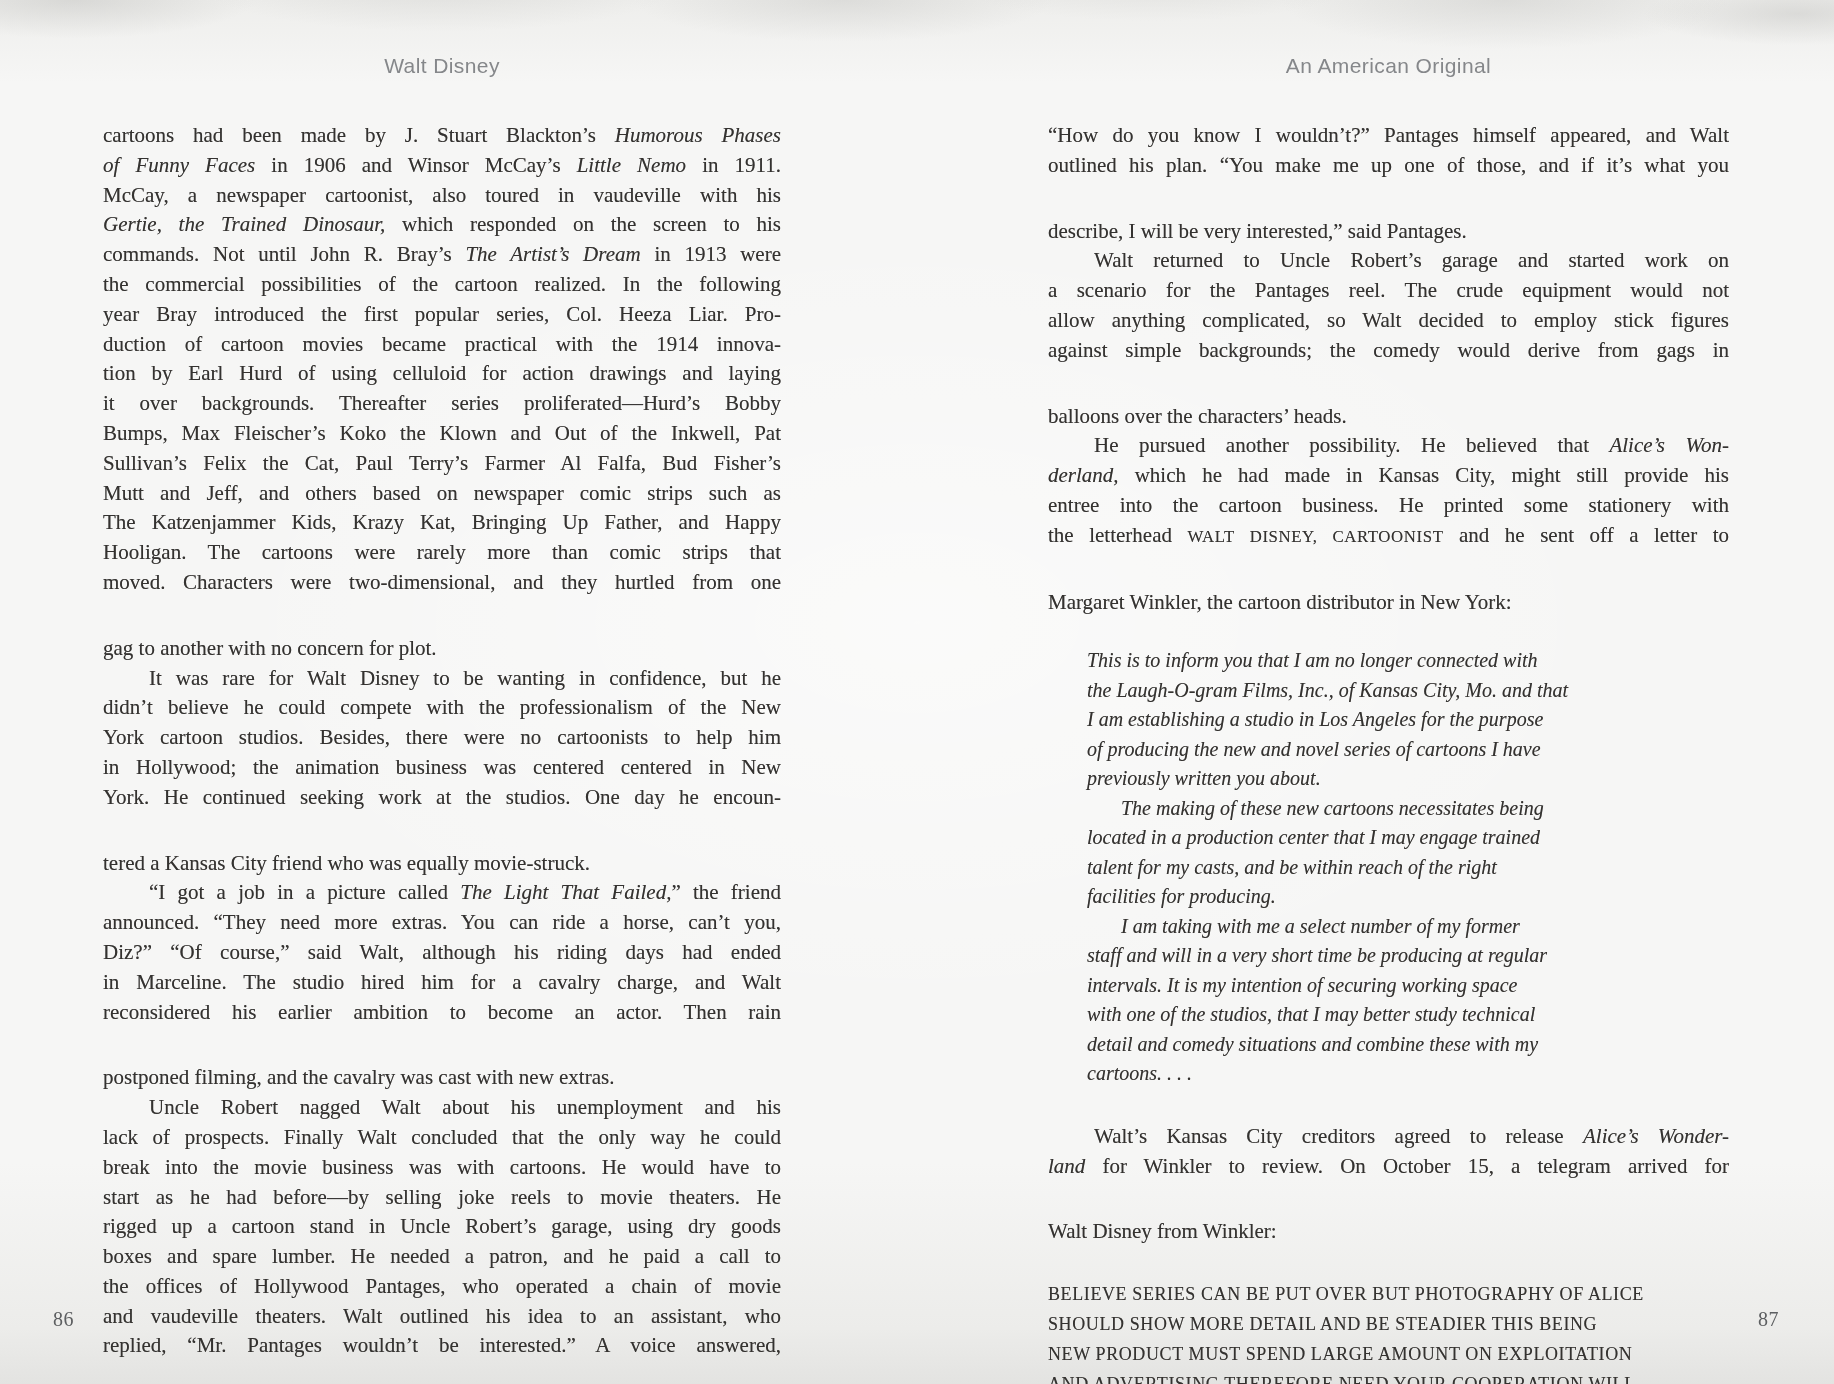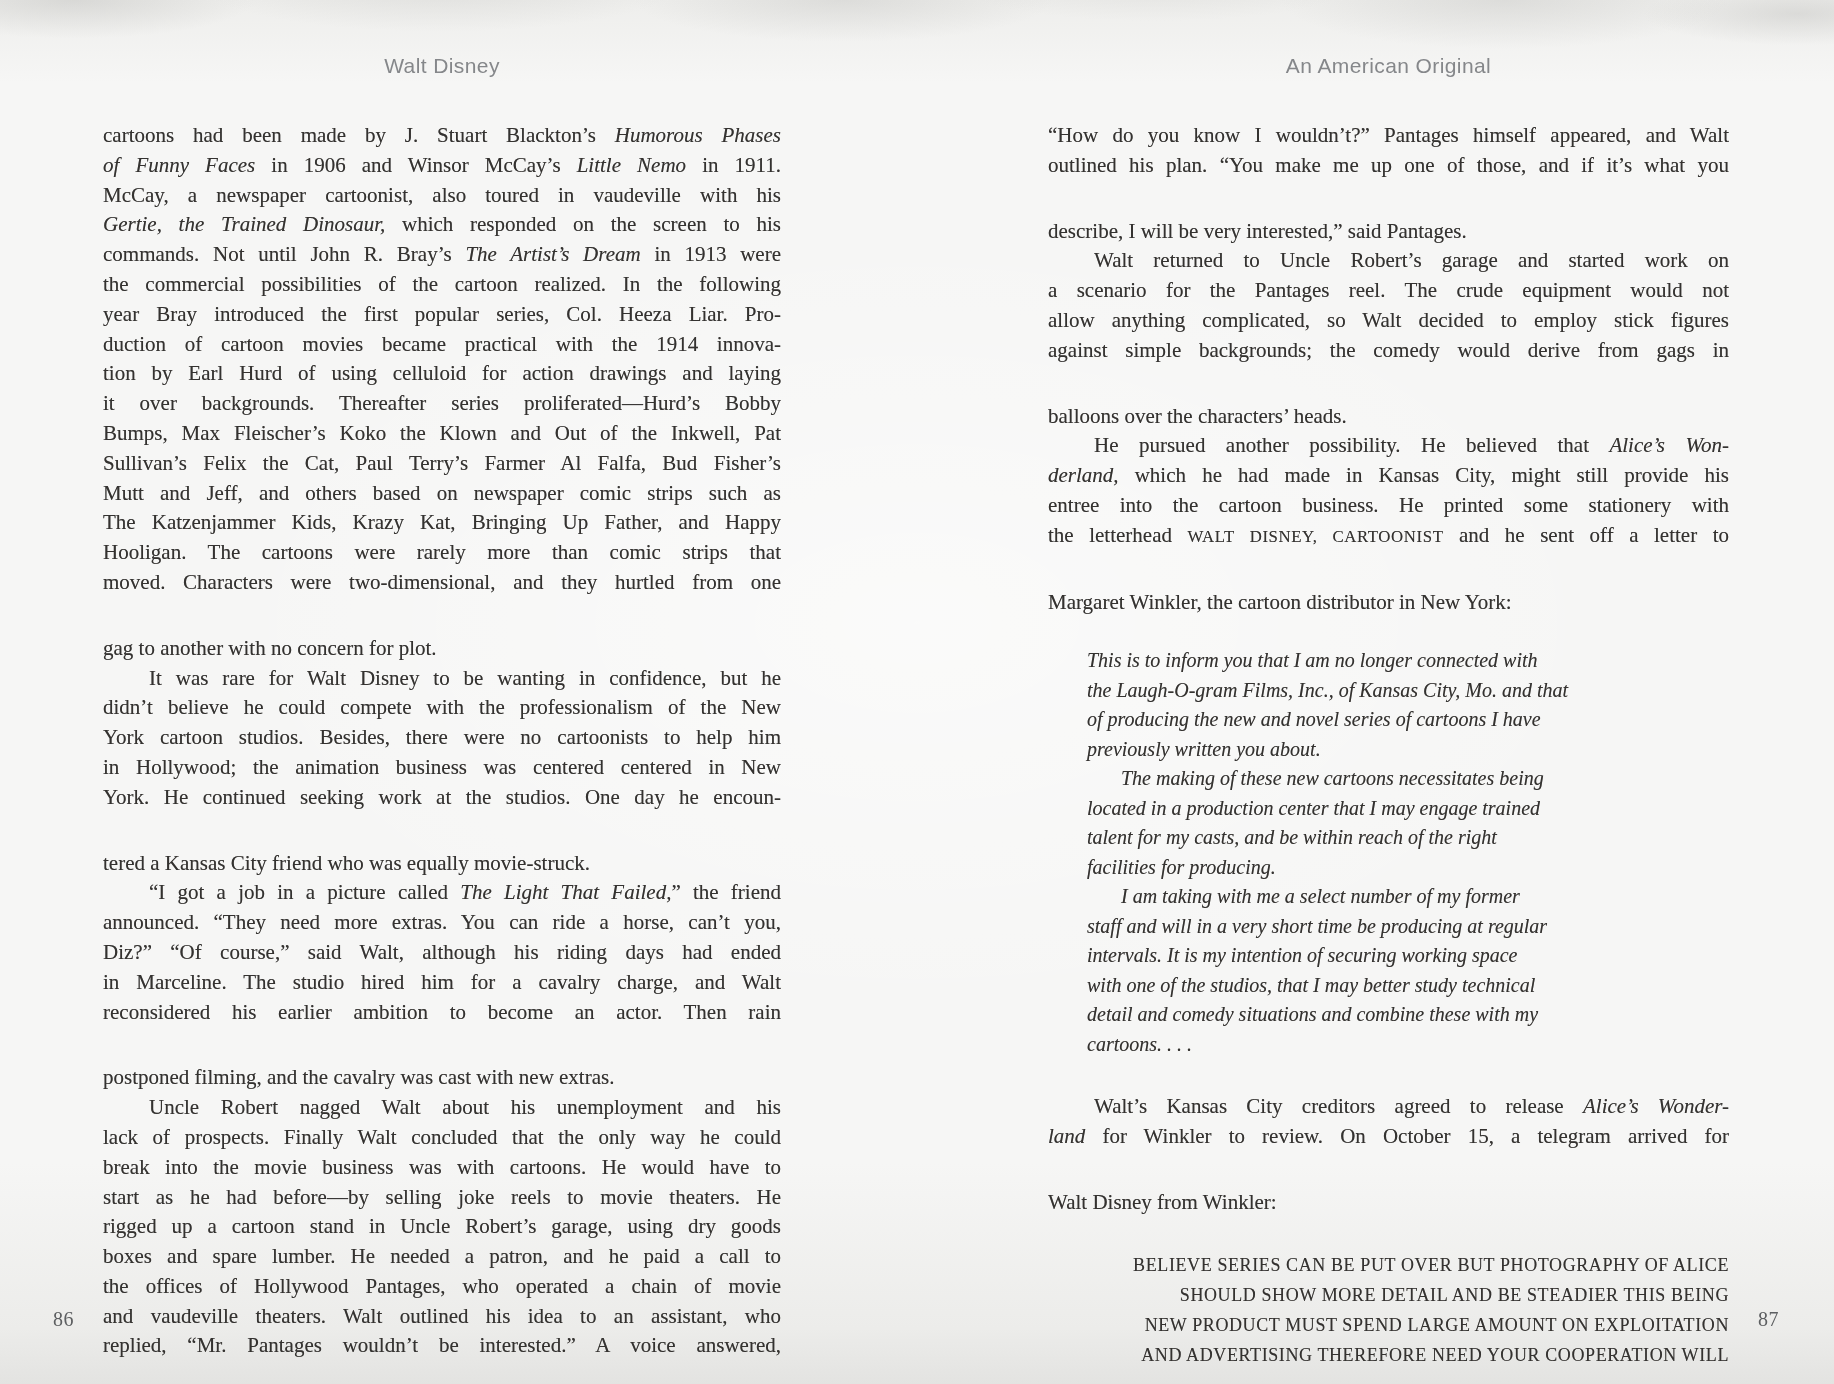--- a/index.html
+++ b/index.html
@@ -35,21 +35,21 @@
   i{font-style:italic;}
   .sc{font-size:.8em;letter-spacing:.6px;}
   .letter{
     font-style:italic;font-size:20px;line-height:29.5px;
     margin:29px 64px 0 39px;
   }
   .lln{text-align:left;text-shadow:0 0 .5px rgba(52,50,48,.4);font-style:italic;}
   .lln.ind2{padding-left:34px;}
   .para-after-letter{margin-top:33px;}
   .telegram{margin-top:32px;font-size:18px;line-height:30px;letter-spacing:.6px;}
-  .tln{text-align:right;text-shadow:0 0 .5px rgba(52,50,48,.4);}
+  .tln{text-align:left;text-shadow:0 0 .5px rgba(52,50,48,.4);}
   .page-number{
     position:absolute;top:1308px;
     font-size:20px;color:#5d5f61;letter-spacing:.5px;
   }
   .pn-l{left:-50px;}
   .pn-r{right:-50px;}
 </style>
 </head>
 <body>
 
@@ -126,20 +126,21 @@
         <div class="para">
           <div class="ln ind">He pursued another possibility. He believed that <i>Alice’s Won-</i></div>
           <div class="ln"><i>derland,</i> which he had made in Kansas City, might still provide his</div>
           <div class="ln">entree into the cartoon business. He printed some stationery with</div>
           <div class="ln">the letterhead <span class="sc">WALT DISNEY, CARTOONIST</span> and he sent off a letter to</div>
           <div class="ln end">Margaret Winkler, the cartoon distributor in New York:</div>
         </div>
         <div class="letter">
           <div class="lln">This is to inform you that I am no longer connected with</div>
           <div class="lln">the Laugh-O-gram Films, Inc., of Kansas City, Mo. and that</div>
+          <div class="lln">I am establishing a studio in Los Angeles for the purpose</div>
           <div class="lln">of producing the new and novel series of cartoons I have</div>
           <div class="lln">previously written you about.</div>
           <div class="lln ind2">The making of these new cartoons necessitates being</div>
           <div class="lln">located in a production center that I may engage trained</div>
           <div class="lln">talent for my casts, and be within reach of the right</div>
           <div class="lln">facilities for producing.</div>
           <div class="lln ind2">I am taking with me a select number of my former</div>
           <div class="lln">staff and will in a very short time be producing at regular</div>
           <div class="lln">intervals. It is my intention of securing working space</div>
           <div class="lln">with one of the studios, that I may better study technical</div>

